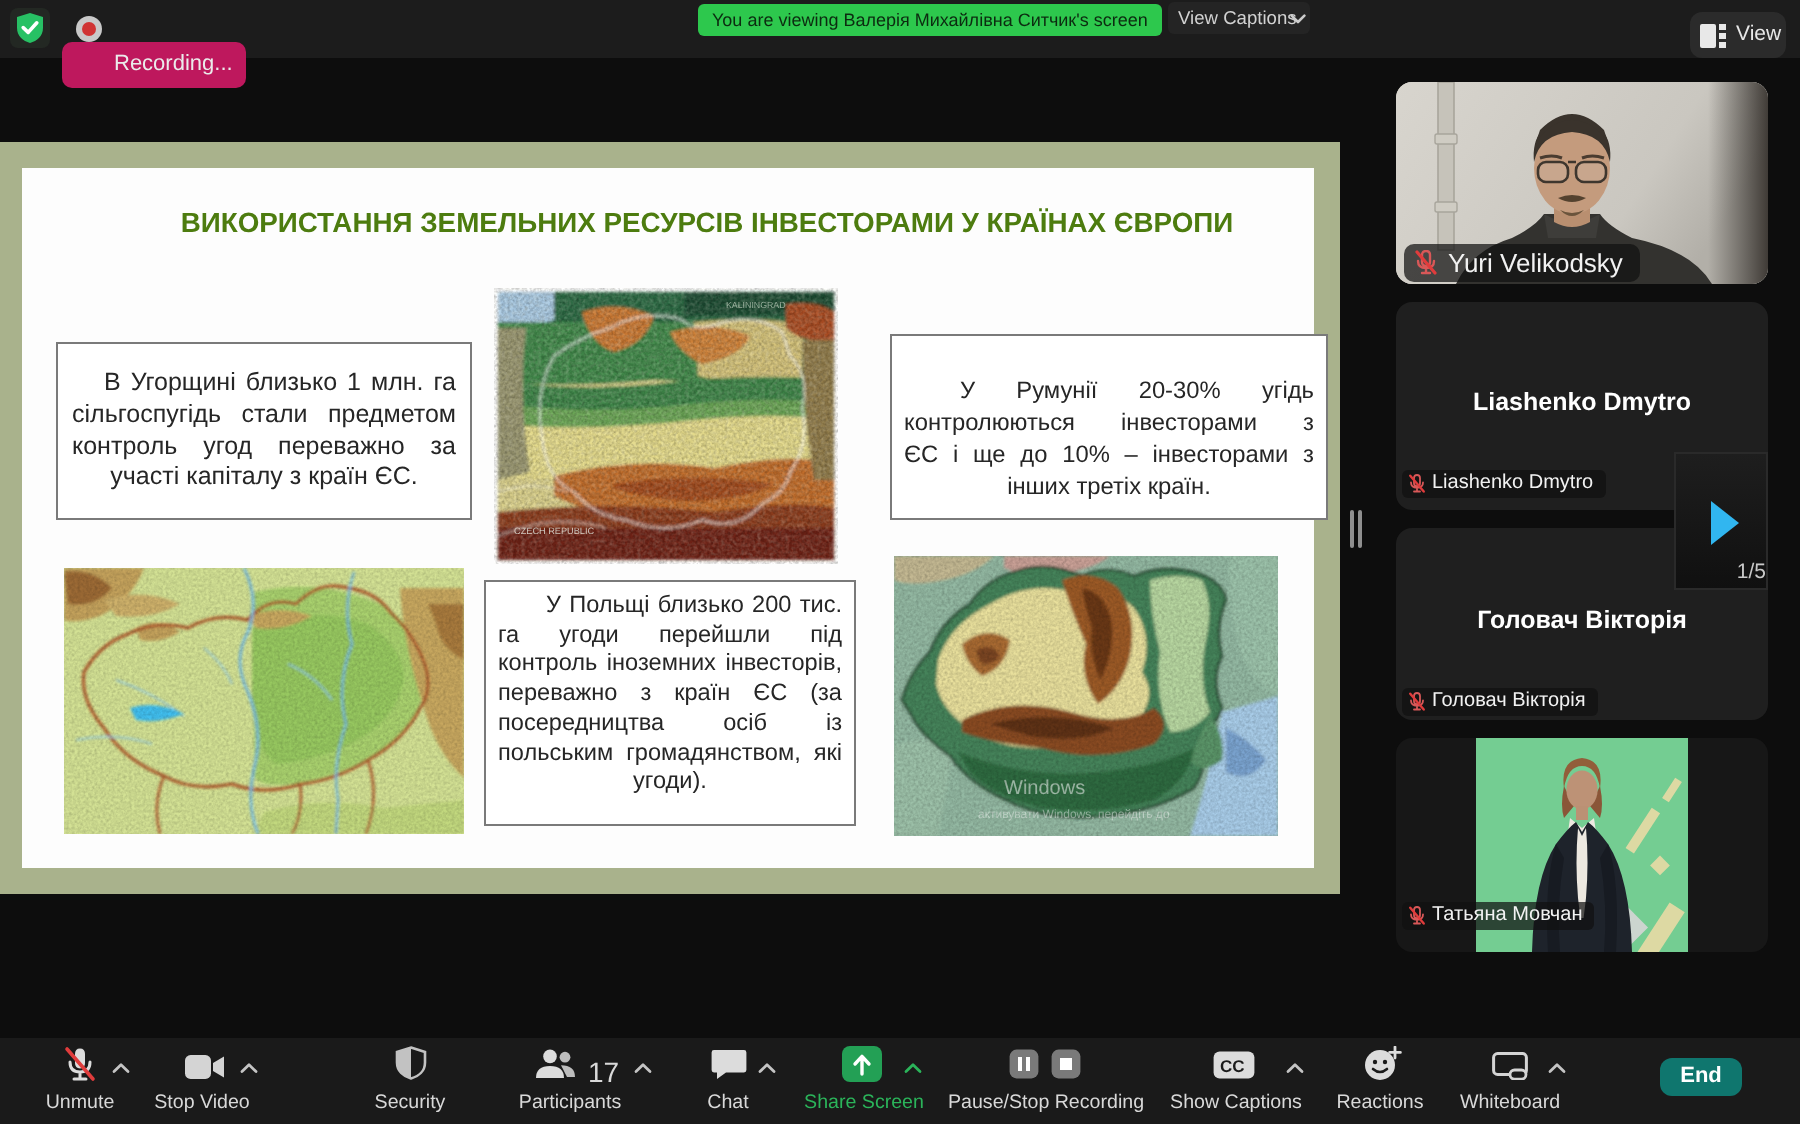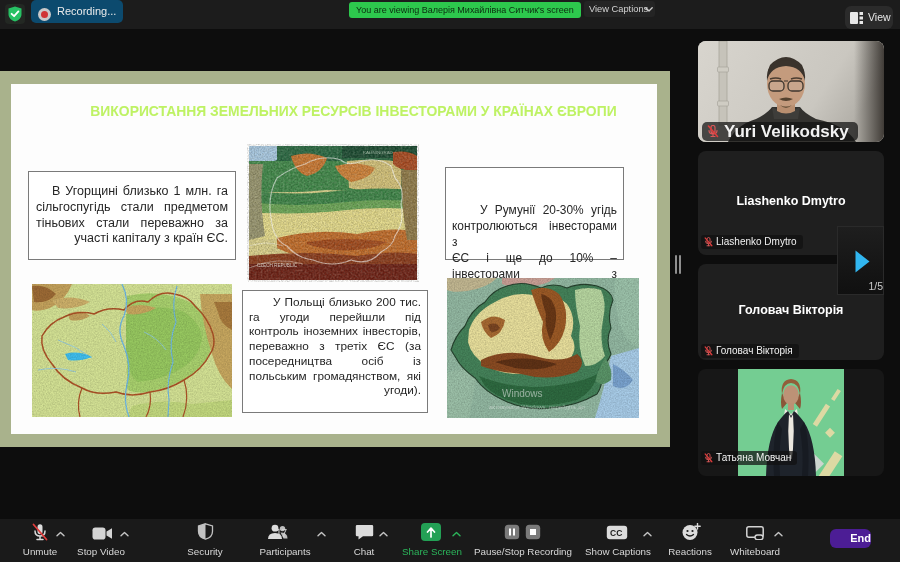--- a/index.html
+++ b/index.html
@@ -3,52 +3,52 @@
 <meta charset="utf-8">
 <style>
   * { margin:0; padding:0; box-sizing:border-box; }
   html,body { width:900px; height:562px; background:#0d0d0d; font-family:"Liberation Sans", sans-serif; overflow:hidden; }
   .abs { position:absolute; }
   #page { position:relative; width:900px; height:562px; background:#0d0d0d; }
 
   
   #topbar { left:0; top:0; width:900px; height:29px; background:#1c1c1c; }
   #shieldTile { left:5px; top:4px; width:20px; height:20px; background:#232823; border-radius:4px; }
-  #recBtn { left:31px; top:0; width:92px; height:23px; background:#0c4a6e; border-radius:5px; color:#ebebeb; font-size:11px; line-height:23px; padding-left:26px; }
+  #recBtn { left:31px; top:21px; width:92px; height:23px; background:#be185d; border-radius:5px; color:#ebebeb; font-size:11px; line-height:23px; padding-left:26px; }
   #recDot { left:38px; top:8px; width:13px; height:13px; border-radius:50%; background:#c9c9c9; }
   #recDot:after { content:""; position:absolute; left:3px; top:3px; width:7px; height:7px; border-radius:50%; background:#d03434; }
   #greenPill { left:349px; top:2px; height:16px; background:#2dc84d; border-radius:3px; color:#0c2b10; font-size:9px; line-height:16px; padding:0 7px; }
   #viewOpts { left:584px; top:1px; width:71px; height:16px; background:#242424; border-radius:3px; color:#d2d2d2; font-size:9.3px; line-height:16px; padding-left:5px; }
   #viewBtn { left:845px; top:6px; width:48px; height:23px; background:#2b2b2b; border-radius:6px; color:#e8e8e8; font-size:10.5px; line-height:23px; padding-left:23px; }
 
   
   #slide { left:0; top:71px; width:670px; height:376px; background:#a9b28c; }
   #slideWhite { left:11px; top:84px; width:646px; height:350px; background:#fdfdfd; }
-  #slideTitle { left:83px; top:103px; width:541px; text-align:center; color:#bef264; font-size:13.9px; font-weight:bold; white-space:nowrap; }
+  #slideTitle { left:83px; top:103px; width:541px; text-align:center; color:#4d7c0f; font-size:13.9px; font-weight:bold; white-space:nowrap; }
   .tbox { border:1px solid #7a7a7a; background:#fff; color:#262626; }
   .tline { text-align:justify; text-align-last:justify; }
-  .tlast { text-align:right; }
+  .tlast { text-align:center; }
   #boxHu { left:28px; top:171px; width:208px; height:89px; padding:12px 7px 0 7px; line-height:15.8px; font-size:12.5px; }
-  #boxRo { left:445px; top:167px; width:179px; height:93px; padding:34px 6px 0 6px; line-height:16px; font-size:11.9px; }
+  #boxRo { left:445px; top:167px; width:219px; height:93px; padding:19px 6px 0 6px; line-height:16px; font-size:11.9px; }
   #boxPl { left:242px; top:290px; width:186px; height:123px; padding:4px 6px 0 6px; line-height:14.7px; font-size:11.8px; }
 
   
   .hline { width:2px; height:19px; background:#8f8f8f; border-radius:1px; }
 
   
   .tile { left:698px; width:186px; background:#1f1f1f; border-radius:8px; overflow:hidden; }
   .cname { width:100%; text-align:center; color:#fff; font-weight:bold; font-size:12.5px; }
   .tag { background:rgba(16,16,16,0.72); border-radius:3px; height:14px; color:#f2f2f2; font-size:10px; line-height:14px; padding:0 6px 0 3px; display:flex; align-items:center; gap:3px; white-space:nowrap; }
-  .tagbig { height:19px; font-size:17px; border-radius:5px; padding:0 9px 0 5px; gap:5px;font-weight:bold; }
+  .tagbig { height:19px; font-size:13px; border-radius:5px; padding:0 9px 0 5px; gap:5px; }
 
   
   #toolbar { left:0; top:519px; width:900px; height:43px; background:#1a1a1a; }
   .tlabel { position:absolute; top:546px; color:#d9d9d9; font-size:9.8px; white-space:nowrap; transform:translateX(-50%); }
   .tgreen { color:#2bb45a; }
-  #endBtn { left:830px; top:529px; width:41px; height:19px; background:#4c1d95; border-radius:6px; color:#fff; font-size:11px; font-weight:bold; text-align:right; line-height:19px; }
+  #endBtn { left:830px; top:529px; width:41px; height:19px; background:#0f766e; border-radius:6px; color:#fff; font-size:11px; font-weight:bold; text-align:center; line-height:19px; }
   .car { position:absolute; }
 </style>
 </head>
 <body>
 <div id="page">
 
   <div class="abs" id="topbar"></div>
   <div class="abs" id="shieldTile"></div>
   <svg class="abs" style="left:7px;top:6px" width="16" height="16" viewBox="0 0 16 16">
       <path d="M8 0.5 L14.5 2.5 V8 C14.5 12 11.5 14.5 8 15.5 C4.5 14.5 1.5 12 1.5 8 V2.5 Z" fill="#27c164"></path>
@@ -69,35 +69,36 @@
       <rect x="9.5" y="9" width="3.5" height="3" fill="#e8e8e8"></rect>
     </svg>
 
   <div class="abs" id="slide"></div>
   <div class="abs" id="slideWhite"></div>
   <div class="abs" id="slideTitle">ВИКОРИСТАННЯ ЗЕМЕЛЬНИХ РЕСУРСІВ ІНВЕСТОРАМИ У КРАЇНАХ ЄВРОПИ</div>
 
   <div class="abs tbox" id="boxHu">
     <div class="tline" style="padding-left:16px">В Угорщині близько 1 млн. га</div>
     <div class="tline">сільгоспугідь стали предметом</div>
-    <div class="tline">тіньових стали переважно за</div>
+    <div class="tline">контроль угод переважно за</div>
     <div class="tlast">участі капіталу з країн ЄС.</div>
   </div>
 
   <div class="abs tbox" id="boxRo">
     <div class="tline" style="padding-left:28px">У Румунії 20-30% угідь</div>
     <div class="tline">контролюються інвесторами з</div>
     <div class="tline">ЄС і ще до 10% – інвесторами з</div>
+    <div class="tlast">інших третіх країн.</div>
   </div>
 
   <div class="abs tbox" id="boxPl">
     <div class="tline" style="padding-left:24px">У Польщі близько 200 тис.</div>
     <div class="tline">га угоди перейшли під</div>
     <div class="tline">контроль іноземних інвесторів,</div>
-    <div class="tline">переважно з третіх ЄС (за</div>
+    <div class="tline">переважно з країн ЄС (за</div>
     <div class="tline">посередництва осіб із</div>
     <div class="tline">польським громадянством, які</div>
     <div class="tlast">угоди).</div>
   </div>
 
   <svg class="abs" style="left:247px;top:144px" width="172" height="138" viewBox="0 0 172 138">
     <defs>
       <filter id="soft" x="-5%" y="-5%" width="110%" height="110%">
           <feGaussianBlur stdDeviation="0.7"></feGaussianBlur>
         </filter>
@@ -321,21 +322,21 @@
     <path d="M8.5 0.8 L15.5 3 V8.2 C15.5 12.5 12.3 15.2 8.5 16.2 C4.7 15.2 1.5 12.5 1.5 8.2 V3 Z" fill="none" stroke="#c2c2c2" stroke-width="1.3"></path>
     <path d="M8.5 0.8 L8.5 16.2 C4.7 15.2 1.5 12.5 1.5 8.2 V3 Z" fill="#c2c2c2"></path>
   </svg>
 
   <svg class="abs" style="left:266px;top:524px" width="24" height="16" viewBox="0 0 24 16">
     <circle cx="9" cy="4.2" r="3.4" fill="#dcdcdc"></circle>
     <path d="M2 15 Q2 9 9 9 Q16 9 16 15 Z" fill="#dcdcdc"></path>
     <circle cx="16.5" cy="4.6" r="2.7" fill="#bdbdbd"></circle>
     <path d="M14.5 8.6 Q21.5 8.6 21.5 14.5 H17.5" fill="#bdbdbd"></path>
   </svg>
-  <div class="abs" style="left:276px;top:528px;color:#d9d9d9;font-size:10px">17</div>
+  <div class="abs" style="left:294px;top:528px;color:#d9d9d9;font-size:14px">17</div>
   <svg class="car" style="left:317px;top:531px" width="9" height="6" viewBox="0 0 9 6">
       <path d="M1 4.8 L4.5 1.4 L8 4.8" stroke="#c4c4c4" stroke-width="1.4" fill="none" stroke-linecap="round" stroke-linejoin="round"></path>
     </svg>
 
   <svg class="abs" style="left:355px;top:524px" width="19" height="16" viewBox="0 0 19 16">
     <path d="M2 1 H17 Q18.2 1 18.2 2.2 V11 Q18.2 12.2 17 12.2 H8 L3.5 15.5 V12.2 H2 Q0.8 12.2 0.8 11 V2.2 Q0.8 1 2 1 Z" fill="#dcdcdc"></path>
   </svg>
   <svg class="car" style="left:379px;top:531px" width="9" height="6" viewBox="0 0 9 6">
       <path d="M1 4.8 L4.5 1.4 L8 4.8" stroke="#c4c4c4" stroke-width="1.4" fill="none" stroke-linecap="round" stroke-linejoin="round"></path>
     </svg>

